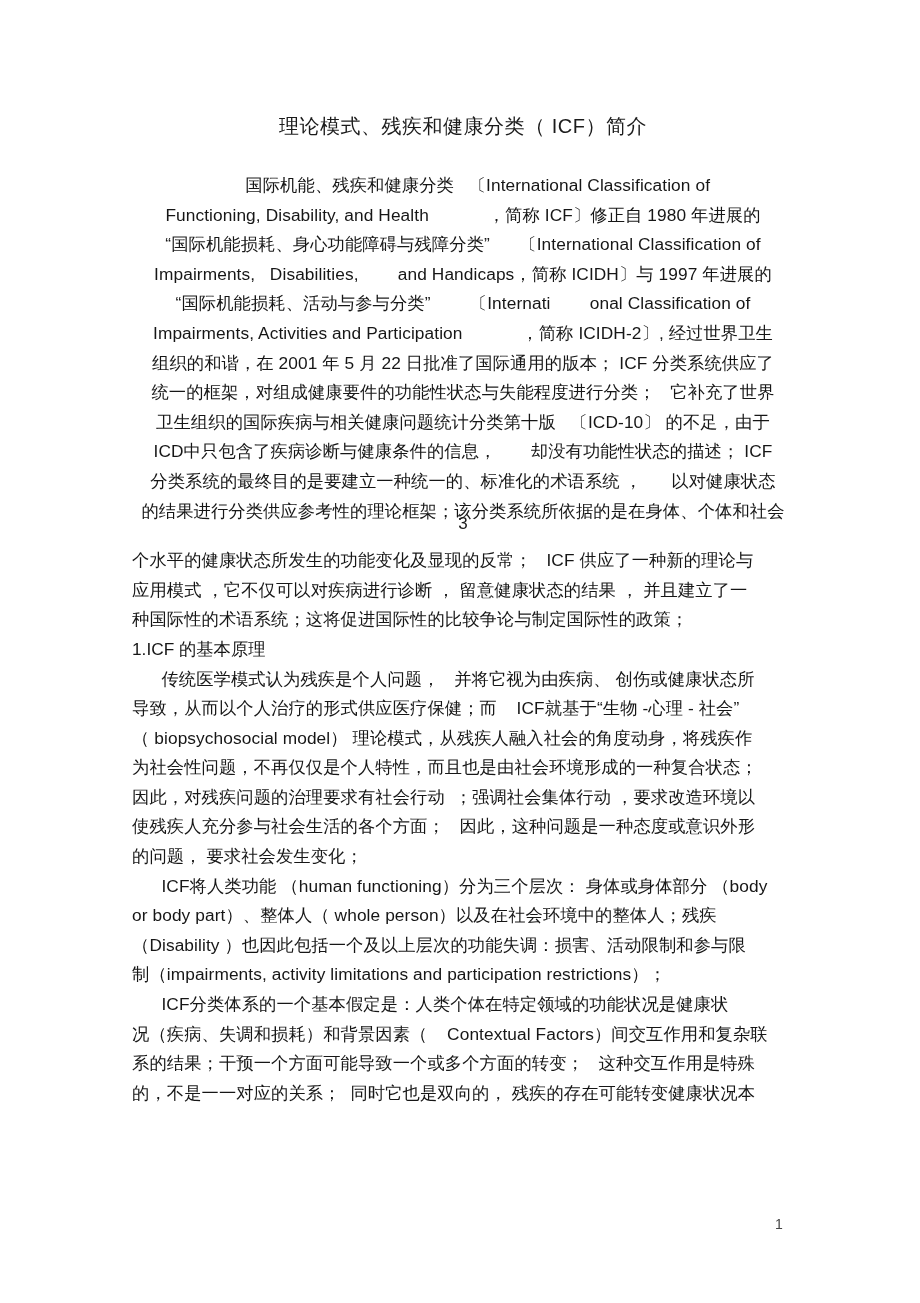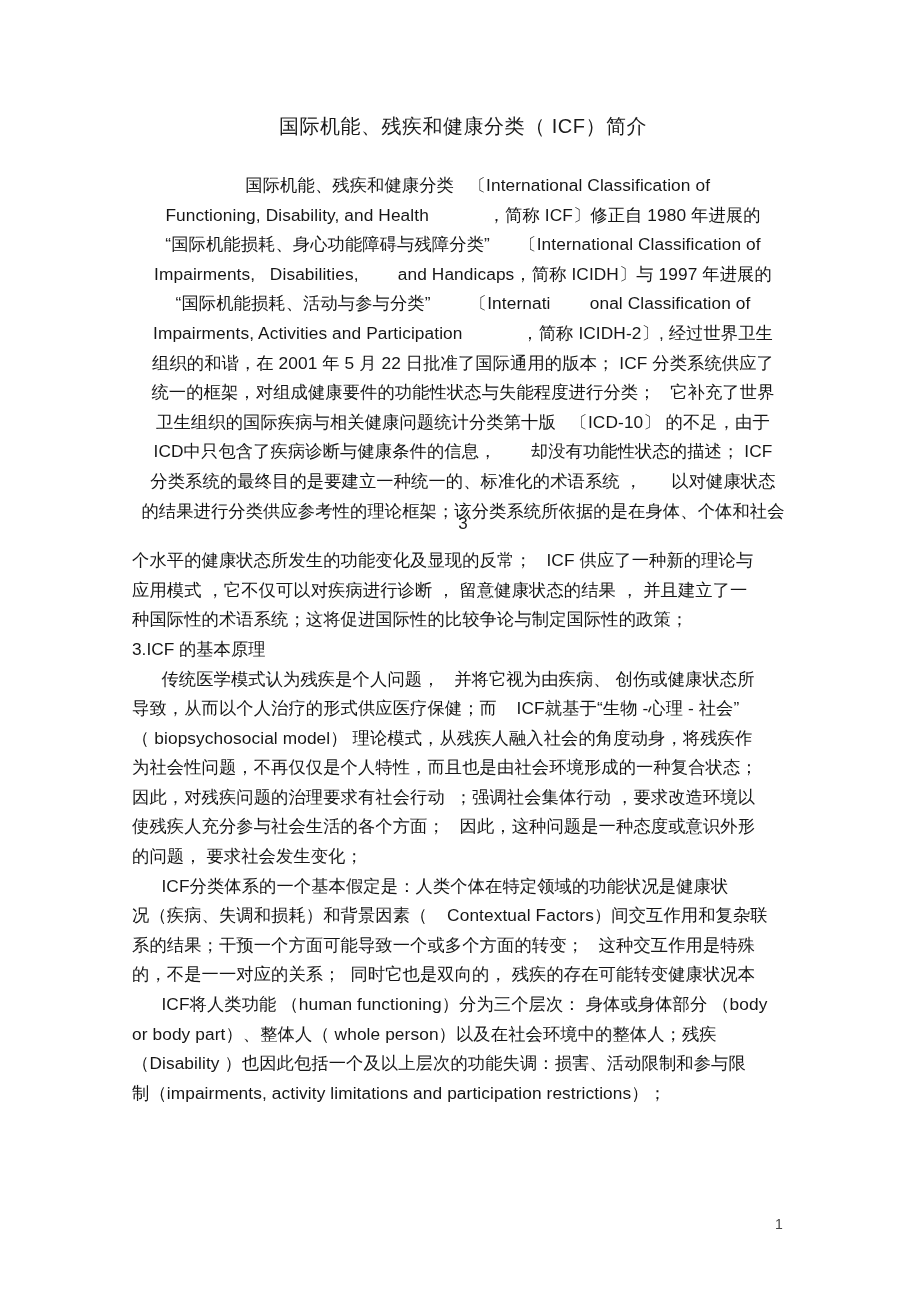--- a/index.html
+++ b/index.html
@@ -73,58 +73,58 @@
     color: #444444;
   }
 </style>
 </head>
 <body>
 
 <div class="page">
 
   <div class="doc-body">
 
-    <h1 class="doc-title">国际机能、残疾和健康分类（   ICF）简介</h1>
+    <h1 class="doc-title">理论模式、残疾和健康分类（   ICF）简介</h1>
 
     <p class="para gap-top-lg">      国际机能、残疾和健康分类   〔International Classification of
 Functioning, Disability, and Health            ，简称 ICF〕修正自 1980 年进展的
 “国际机能损耗、身心功能障碍与残障分类”      〔International Classification of
 Impairments,   Disabilities,        and Handicaps，简称 ICIDH〕与 1997 年进展的
 “国际机能损耗、活动与参与分类”        〔Internati        onal Classification of
 Impairments, Activities and Participation            ，简称 ICIDH-2〕, 经过世界卫生
 组织的和谐，在 2001 年 5 月 22 日批准了国际通用的版本； ICF 分类系统供应了
 统一的框架，对组成健康要件的功能性状态与失能程度进行分类；   它补充了世界
 卫生组织的国际疾病与相关健康问题统计分类第十版   〔ICD-10〕 的不足，由于
 ICD中只包含了疾病诊断与健康条件的信息，       却没有功能性状态的描述； ICF
 分类系统的最终目的是要建立一种统一的、标准化的术语系统 ，      以对健康状态
 的结果进行分类供应参考性的理论框架；该分类系统所依据的是在身体、个体和社会</p>
 
     <div class="stray-number" style="top: 514.125px;">3</div>
 
     <p class="para gap-top-sm">个水平的健康状态所发生的功能变化及显现的反常；   ICF 供应了一种新的理论与
 应用模式 ，它不仅可以对疾病进行诊断 ， 留意健康状态的结果 ， 并且建立了一
 种国际性的术语系统；这将促进国际性的比较争论与制定国际性的政策；</p>
 
-    <p class="heading-line gap-top-md">3.ICF 的基本原理</p>
+    <p class="heading-line gap-top-md">1.ICF 的基本原理</p>
 
     <p class="para gap-top-md">      传统医学模式认为残疾是个人问题，   并将它视为由疾病、 创伤或健康状态所
 导致，从而以个人治疗的形式供应医疗保健；而    ICF就基于“生物 -心理 - 社会”
 （ biopsychosocial model） 理论模式，从残疾人融入社会的角度动身，将残疾作
 为社会性问题，不再仅仅是个人特性，而且也是由社会环境形成的一种复合状态；
 因此，对残疾问题的治理要求有社会行动  ；强调社会集体行动 ，要求改造环境以
 使残疾人充分参与社会生活的各个方面；   因此，这种问题是一种态度或意识外形
 的问题， 要求社会发生变化；</p>
 
+    <p class="para">      ICF将人类功能 （human functioning）分为三个层次： 身体或身体部分 （body
+or body part）、整体人（ whole person）以及在社会环境中的整体人；残疾
+（Disability ）也因此包括一个及以上层次的功能失调：损害、活动限制和参与限
+制（impairments, activity limitations and participation restrictions）；</p>
+
     <p class="para">      ICF分类体系的一个基本假定是：人类个体在特定领域的功能状况是健康状
 况（疾病、失调和损耗）和背景因素（    Contextual Factors）间交互作用和复杂联
 系的结果；干预一个方面可能导致一个或多个方面的转变；   这种交互作用是特殊
 的，不是一一对应的关系；  同时它也是双向的， 残疾的存在可能转变健康状况本</p>
-
-    <p class="para">      ICF将人类功能 （human functioning）分为三个层次： 身体或身体部分 （body
-or body part）、整体人（ whole person）以及在社会环境中的整体人；残疾
-（Disability ）也因此包括一个及以上层次的功能失调：损害、活动限制和参与限
-制（impairments, activity limitations and participation restrictions）；</p>
 
   </div>
 
   <div class="page-number">1</div>
 
 </div>
 
 </body></html>

